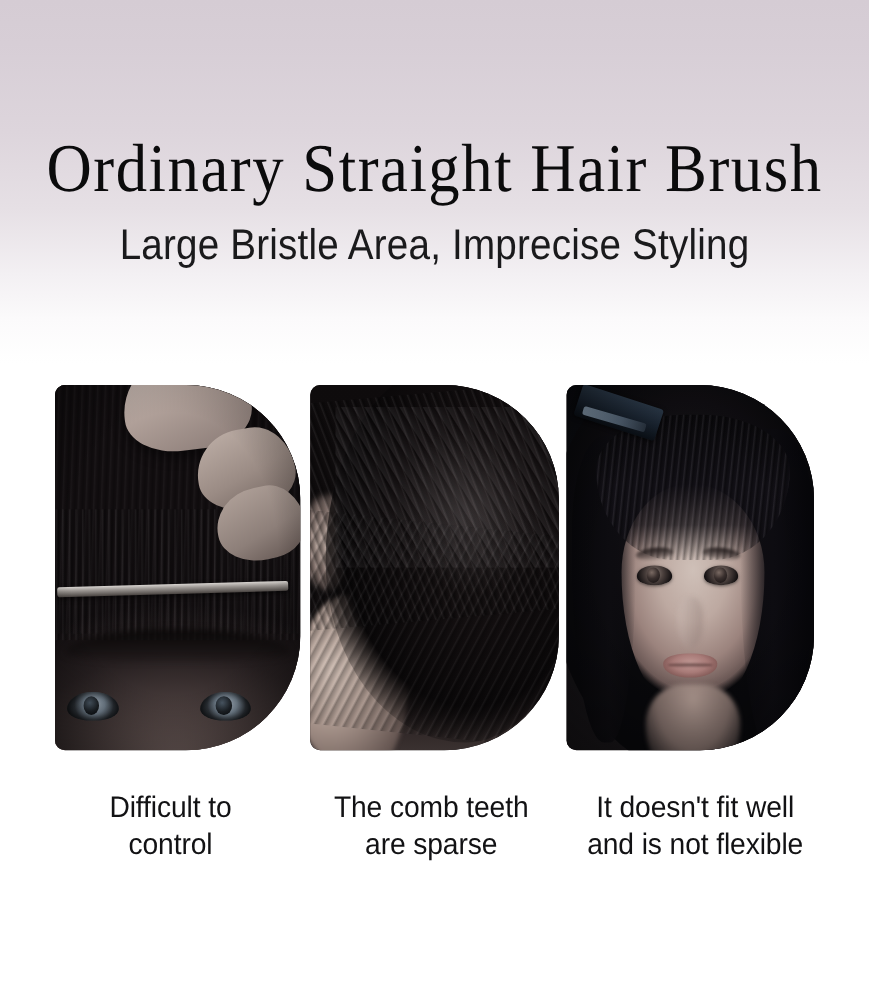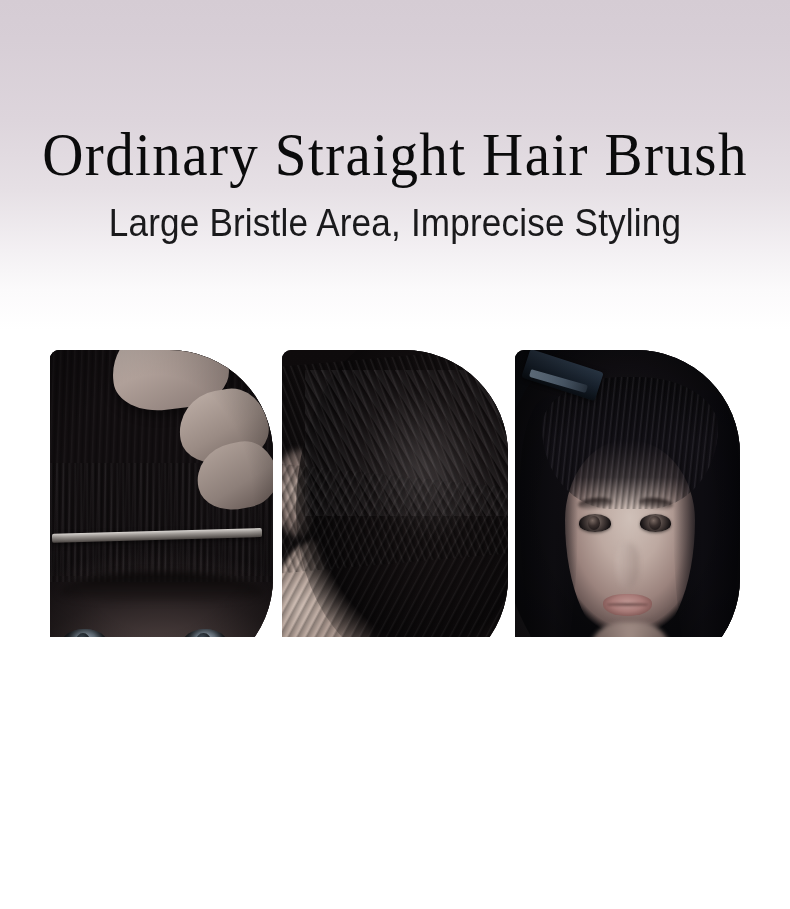--- a/index.html
+++ b/index.html
@@ -11,21 +11,21 @@
     height: 909px;
     overflow: hidden;
     background: #ffffff;
     font-family: "Liberation Sans", sans-serif;
     -webkit-font-smoothing: antialiased;
   }
 
   #page {
     position: relative;
     width: 790px;
-    height: 637px;
+    height: 909px;
     background: linear-gradient(to bottom,
         #d5ccd4 0px,
         #d7ced6 40px,
         #ddd5dc 120px,
         #e6e0e5 190px,
         #f3f0f3 250px,
         #fbfafb 290px,
         #ffffff 330px,
         #ffffff 909px);
     overflow: hidden;
@@ -434,14 +434,28 @@
         <div class="p3-lips"></div>
         <div class="p3-lipline"></div>
         <div class="p3-clip"></div>
         <div class="p3-clip2"></div>
         <div class="p3-vig"></div>
       </div>
     </div>
 
   </div>
 
+  <div class="captions">
+    <div class="caption cap-1">
+      <span>Difficult to</span><br>
+      <span>control</span>
+    </div>
+    <div class="caption cap-2">
+      <span>The comb teeth</span><br>
+      <span>are sparse</span>
+    </div>
+    <div class="caption cap-3">
+      <span>It doesn't fit well</span><br>
+      <span>and is not flexible</span>
+    </div>
+  </div>
 
 </div>
 
 </body></html>

